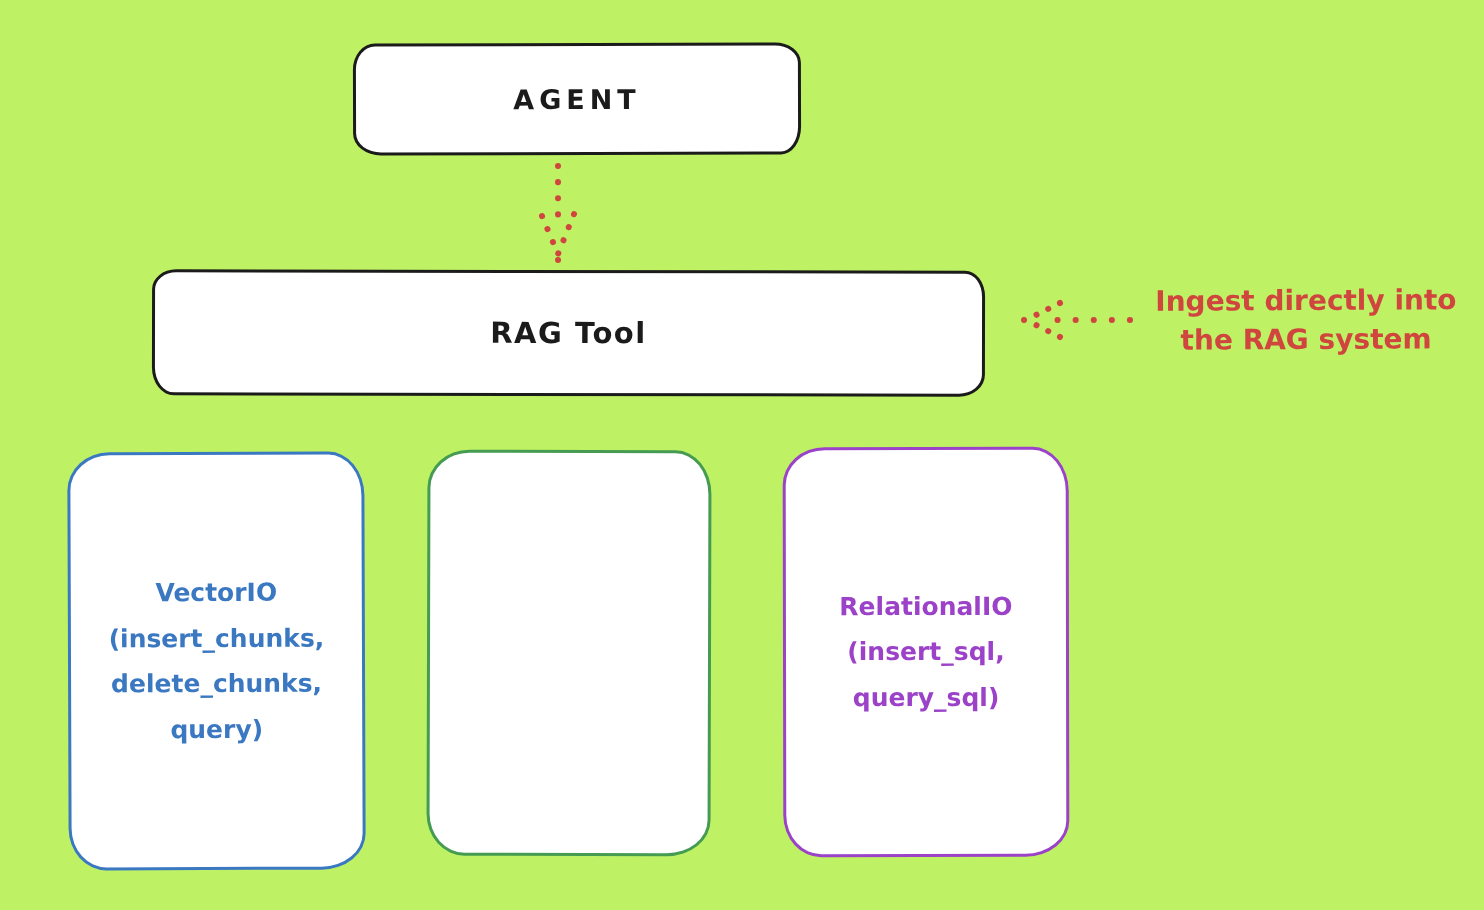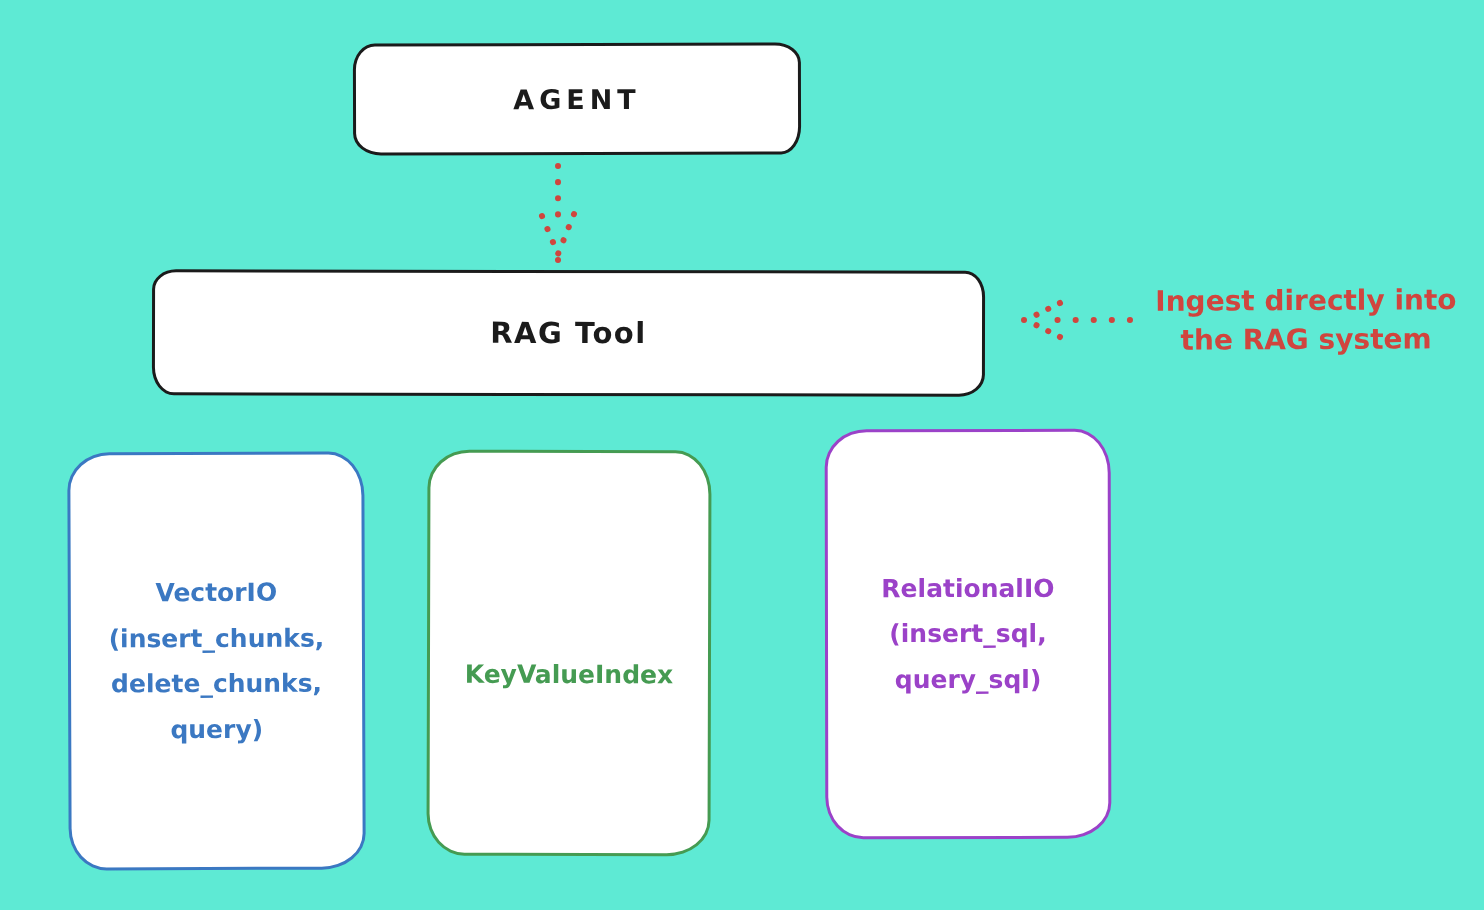--- a/index.html
+++ b/index.html
@@ -1,19 +1,19 @@
 <!DOCTYPE html>
 <html><head>
 <meta charset="utf-8">
 <style>
   html,body{margin:0;padding:0;background:#ffffff;}
   .canvas{
     position:relative;
     width:1484px;height:910px;
-    background:#5eead4;
+    background:#bef264;
     overflow:hidden;
     font-family:"DejaVu Sans","Liberation Sans",sans-serif;
   }
   .box{
     position:absolute;
     background:#ffffff;
     display:flex;align-items:center;justify-content:center;
     box-sizing:border-box;
     text-align:center;
   }
@@ -40,21 +40,21 @@
     border-radius:42px 36px 44px 38px / 38px 44px 36px 42px;
     flex-direction:column;
     font-weight:700;
     font-size:25px;
     line-height:1.82;
   }
   .backend-ops{white-space:pre-line;}
   .backend-index{margin-top:44px;}
   .backend-blue{left:68px;top:452px;height:418px;transform:rotate(-0.2deg);}
   .backend-green{left:427px;top:450px;width:284px;height:406px;transform:rotate(0.15deg);}
-  .backend-purple{left:783px;top:429px;width:286px;height:410px;transform:rotate(-0.1deg);margin-left:42px;}
+  .backend-purple{left:783px;top:447px;width:286px;height:410px;transform:rotate(-0.1deg);}
   .arrow-svg{position:absolute;}
   .arrow-down{left:533px;top:160px;}
   .arrow-left{left:1018px;top:296px;}
   .annotation-text{
     position:absolute;
     left:1136px;top:282px;width:340px;
     text-align:center;
     font-weight:700;
     font-size:28px;
     line-height:1.38;
@@ -98,21 +98,20 @@
   </div>
 
   <div class="box backend-box backend-blue" style="border-color:#3b78c2;color:#3b78c2">
     <div class="backend-ops">VectorIO
 (insert_chunks,
 delete_chunks,
 query)</div>
   </div>
 
   <div class="box backend-box backend-green" style="border-color:#459b52;color:#459b52">
-    <div class="backend-index">KeyValueIndex</div>
   </div>
 
   <div class="box backend-box backend-purple" style="border-color:#9b42c8;color:#9b42c8">
     <div class="backend-ops">RelationalIO
 (insert_sql,
 query_sql)</div>
   </div>
 
 </div>
 

